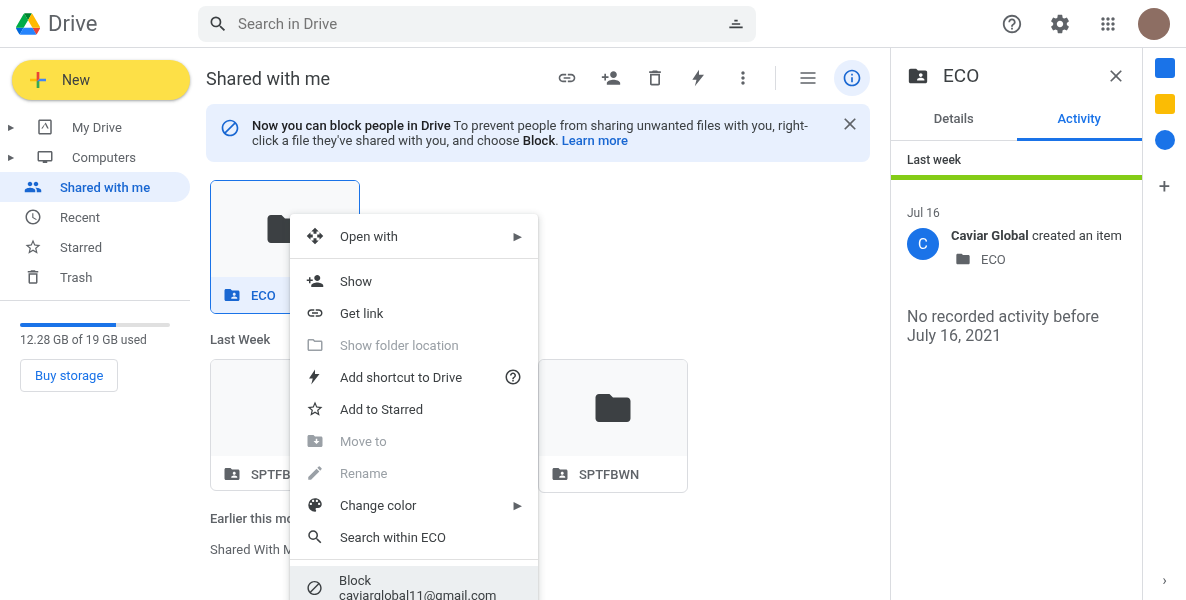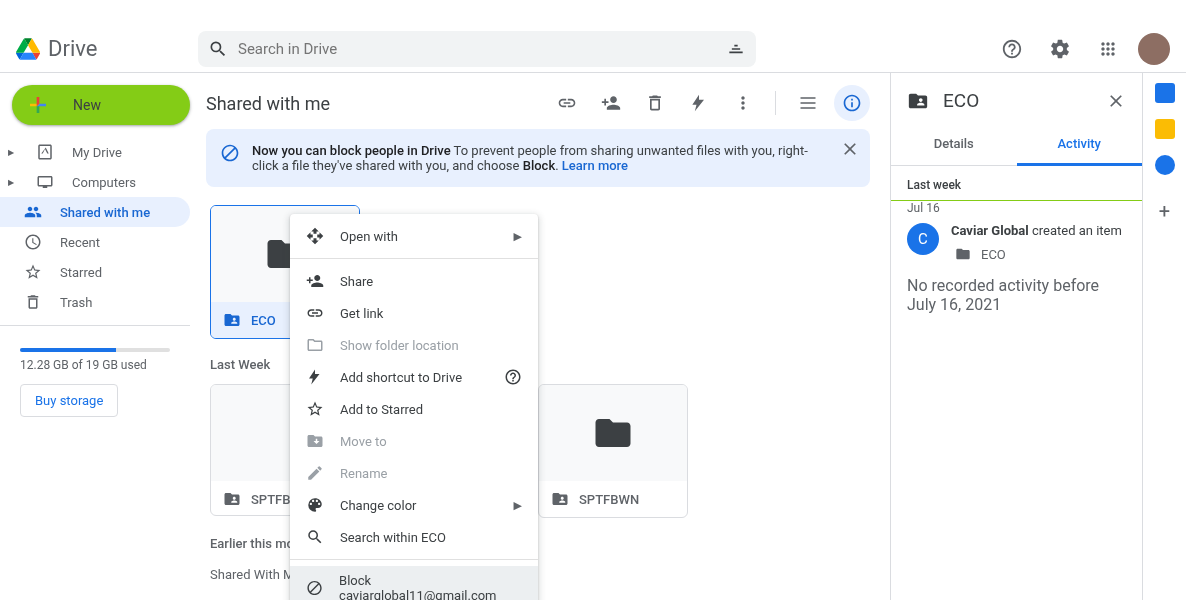--- a/index.html
+++ b/index.html
@@ -1,33 +1,33 @@
 <!DOCTYPE html>
 <html><head>
 <meta charset="utf-8">
 <style>
 * { margin: 0; padding: 0; box-sizing: border-box; font-family: 'Google Sans', Roboto, Arial, sans-serif; }
 body { background: #fff; color: #3c4043; font-size: 14px; overflow: hidden; width: 1186px; height: 600px; position: relative; }
 
 
-.header { height: 48px; display: flex; align-items: center; padding: 16px 8px; border-bottom: 1px solid #dadce0; margin-top: 25px; }
+.header { height: 48px; display: flex; align-items: center; padding: 16px 8px; border-bottom: 1px solid #dadce0; }
 .logo-wrap { display: flex; align-items: center; width: 190px; gap: 8px; padding-left: 8px; }
 .drive-logo { width: 24px; height: 24px; }
 .logo-text { font-size: 22px; color: #5f6368; }
 .search-wrap { flex: 1; max-width: 558px; margin-left: 0; }
 .search-box { height: 36px; background: #f1f3f4; border-radius: 8px; display: flex; align-items: center; padding: 0 10px; }
 .search-box input { border: none; background: transparent; flex: 1; font-size: 15px; color: #5f6368; outline: none; margin-left: 10px; }
 .header-right { margin-left: auto; display: flex; align-items: center; gap: 12px; padding-right: 8px; }
 .icon-btn { width: 36px; height: 36px; border-radius: 50%; display: flex; align-items: center; justify-content: center; cursor: pointer; color: #5f6368; }
 .avatar { width: 32px; height: 32px; border-radius: 50%; background: #8d6e63; }
 
 
 .main { display: flex; height: calc(600px - 48px); }
 .sidebar { width: 190px; padding-top: 8px; }
-.new-btn { margin: 4px 0 12px 12px; height: 40px; min-width: 92px; border-radius: 24px; box-shadow: 0 1px 2px rgba(60,64,67,0.3), 0 1px 3px 1px rgba(60,64,67,0.15); display: flex; align-items: center; padding: 0 20px 0 14px; gap: 23px; cursor: pointer; background: #84cc16; }
+.new-btn { margin: 4px 0 12px 12px; height: 40px; min-width: 92px; border-radius: 24px; box-shadow: 0 1px 2px rgba(60,64,67,0.3), 0 1px 3px 1px rgba(60,64,67,0.15); display: flex; align-items: center; padding: 0 20px 0 14px; gap: 12px; cursor: pointer; background: #fde047; }
 .nav-item { display: flex; align-items: center; gap: 18px; padding: 6px 12px 6px 24px; border-radius: 0 16px 16px 0; cursor: pointer; color: #5f6368; font-size: 13px; position: relative; }
 .nav-item.has-expand { padding-left: 8px; }
 .expand-tri { width: 10px; font-size: 8px; color: #5f6368; }
 .nav-item.active { background: #e8f0fe; color: #1967d2; font-weight: 500; }
 .nav-item.active svg { fill: #1967d2; }
 .nav-divider { height: 1px; background: #dadce0; margin: 8px 0; }
 .storage-section { padding: 6px 20px; }
 .storage-bar { height: 4px; background: #e0e0e0; border-radius: 2px; margin: 8px 0 6px; overflow: hidden; }
 .storage-fill { height: 100%; background: #1a73e8; width: 64%; }
 .storage-text { font-size: 12px; color: #5f6368; }
@@ -75,21 +75,21 @@
 
 .details-pane { width: 252px; border-left: 1px solid #dadce0; display: flex; flex-direction: column; overflow: hidden; }
 .details-head { display: flex; align-items: center; padding: 16px 16px 12px; gap: 14px; }
 .details-title { font-size: 19px; color: #3c4043; }
 .details-close { margin-left: auto; color: #5f6368; cursor: pointer; }
 .tabs { display: flex; border-bottom: 1px solid #dadce0; }
 .tab { flex: 1; text-align: center; padding: 12px 0; font-size: 13px; color: #5f6368; cursor: pointer; font-weight: 500; }
 .tab.active { color: #1a73e8; border-bottom: 3px solid #1a73e8; margin-bottom: -1px; }
 .activity-body { flex: 1; overflow-y: auto; }
 .activity-section { font-size: 12px; font-weight: 500; color: #3c4043; padding: 12px 16px 8px; }
-.activity-item { padding: 0 16px; border-top: 1px solid #84cc16; }
+.activity-item { padding: 26px 16px; border-top: 5px solid #84cc16; }
 .act-date { font-size: 12px; color: #5f6368; margin-bottom: 8px; }
 .act-row { display: flex; gap: 12px; align-items: flex-start; }
 .act-avatar { width: 32px; height: 32px; border-radius: 50%; background: #1a73e8; color: #fff; display: flex; align-items: center; justify-content: center; font-size: 15px; }
 .act-text { font-size: 13px; color: #3c4043; }
 .act-sub { display: flex; align-items: center; gap: 10px; margin-top: 8px; font-size: 13px; color: #5f6368; padding-left: 4px; }
 .no-activity { padding: 14px 16px; font-size: 16px; color: #5f6368; }
 
 
 .right-rail { width: 44px; border-left: 1px solid #dadce0; display: flex; flex-direction: column; align-items: center; padding-top: 10px; gap: 16px; }
 .rail-icon { width: 20px; height: 20px; border-radius: 4px; }
@@ -366,21 +366,21 @@
         <path d="M10 9h4V6h3l-5-5-5 5h3v3zm-1 1H6V7l-5 5 5 5v-3h3v-4zm14 2l-5-5v3h-3v4h3v3l5-5zm-9 3h-4v3H7l5 5 5-5h-3v-3z"></path>
       </svg>
       <span>Open with</span>
       <span class="menu-chevron">▶</span>
     </div>
   <div class="menu-divider"></div>
   <div class="menu-item">
       <svg width="18" height="18" viewBox="0 0 24 24">
         <path d="M15 12c2.21 0 4-1.79 4-4s-1.79-4-4-4-4 1.79-4 4 1.79 4 4 4zm-9-2V7H4v3H1v2h3v3h2v-3h3v-2H6zm9 4c-2.67 0-8 1.34-8 4v2h16v-2c0-2.66-5.33-4-8-4z"></path>
       </svg>
-      <span>Share</span>
+      <span>Show</span>
     </div>
   <div class="menu-item">
       <svg width="18" height="18" viewBox="0 0 24 24">
         <path d="M3.9 12c0-1.71 1.39-3.1 3.1-3.1h4V7H7c-2.76 0-5 2.24-5 5s2.24 5 5 5h4v-1.9H7c-1.71 0-3.1-1.39-3.1-3.1zM8 13h8v-2H8v2zm9-6h-4v1.9h4c1.71 0 3.1 1.39 3.1 3.1s-1.39 3.1-3.1 3.1h-4V17h4c2.76 0 5-2.24 5-5s-2.24-5-5-5z"></path>
       </svg>
       <span>Get link</span>
     </div>
   <div class="menu-item disabled">
       <svg width="18" height="18" viewBox="0 0 24 24">
         <path d="M20 6h-8l-2-2H4c-1.1 0-2 .9-2 2v12c0 1.1.9 2 2 2h16c1.1 0 2-.9 2-2V8c0-1.1-.9-2-2-2zm0 12H4V6h5.17l2 2H20v10z"></path>

